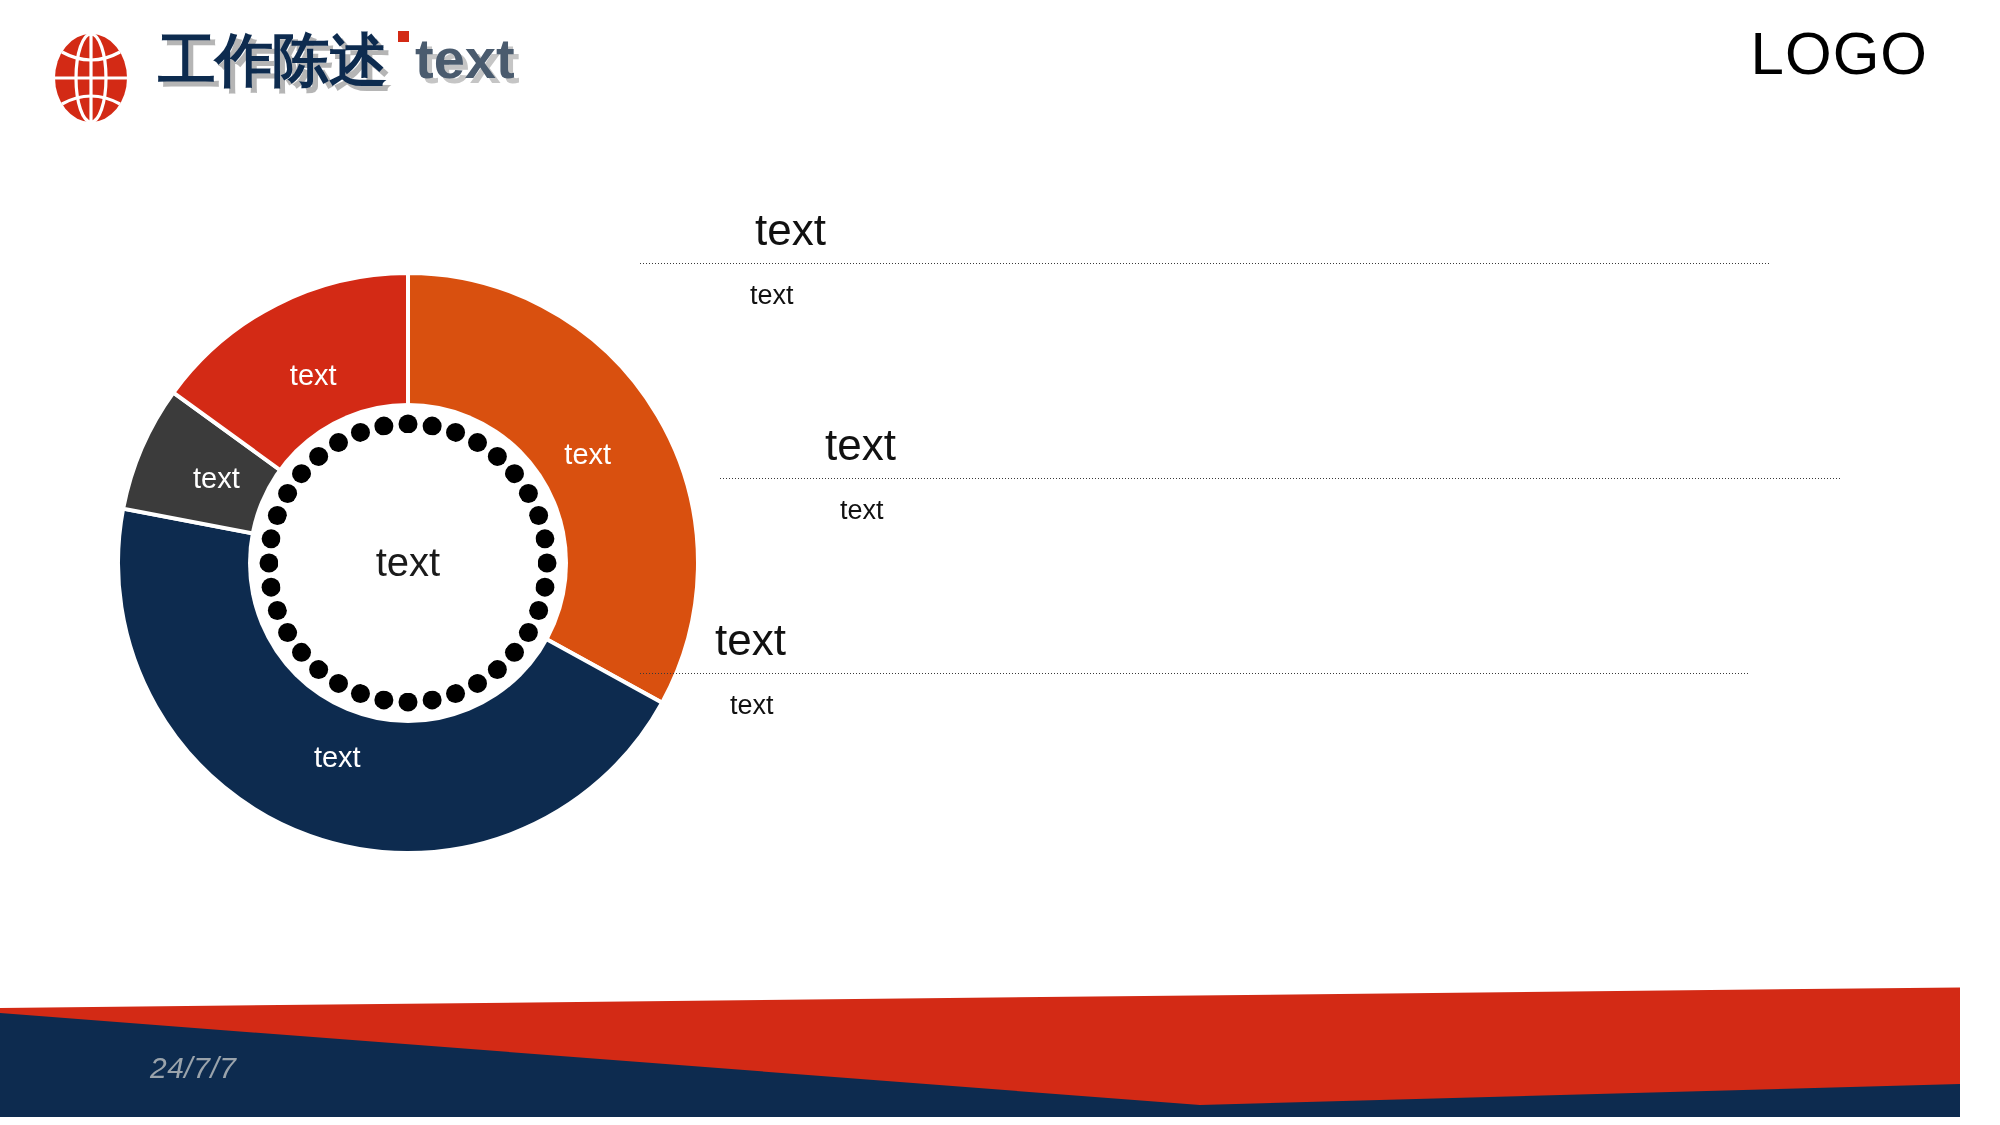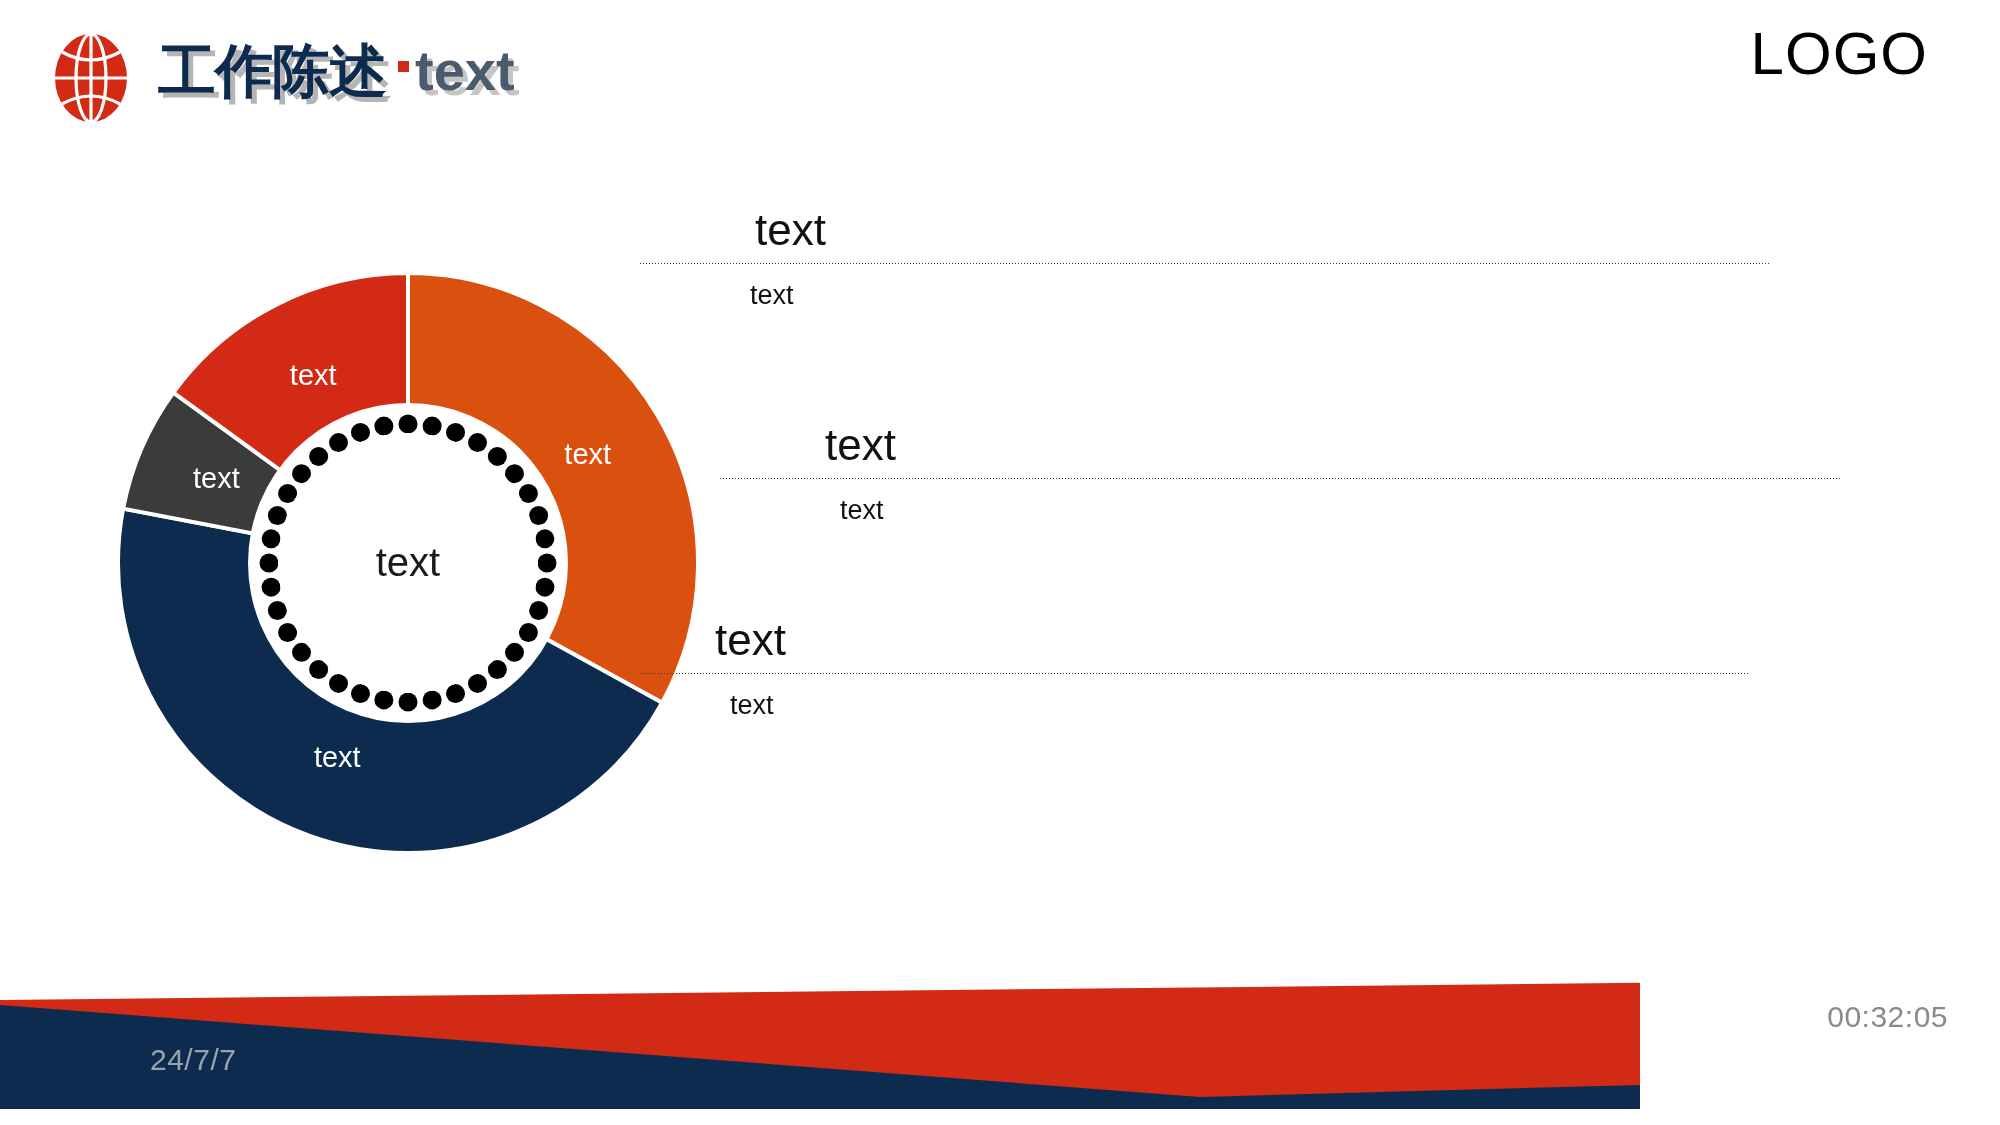--- a/index.html
+++ b/index.html
@@ -25,21 +25,20 @@
   #globe-icon {
     position: absolute;
     left: 48px; top: 30px;
     width: 86px; height: 96px;
   }
   #slide-title {
     position: absolute;
     left: 158px; top: 31px;
     height: 80px;
     display: flex;
-    align-items: center;
     white-space: nowrap;
   }
   #title-cn {
     font-size: 58px;
     font-weight: bold;
     color: #0d2b4f;
     letter-spacing: -1px;
     text-shadow: 5px 5px 0 rgba(120,120,120,0.55);
     line-height: 1;
   }
@@ -132,23 +131,24 @@
     position: absolute;
     right: 52px; top: 1000px;
     font-size: 30px;
     color: #8a8a8a;
     letter-spacing: 0.5px;
   }
 
   
   #footer {
     position: absolute;
-    left: 0; bottom: 16px;
-    width: 1640px; height: 130px;
+    left: 0; bottom: 8px;
+    width: 1960px; height: 130px;
     overflow: hidden;
+    font-style: italic;
   }
   #footer-svg { display: block; }
   #footer-date {
     position: absolute;
     left: 150px; bottom: 32px;
     font-size: 30px;
     color: #9aa3ab;
     letter-spacing: 0.5px;
   }
 </style>

